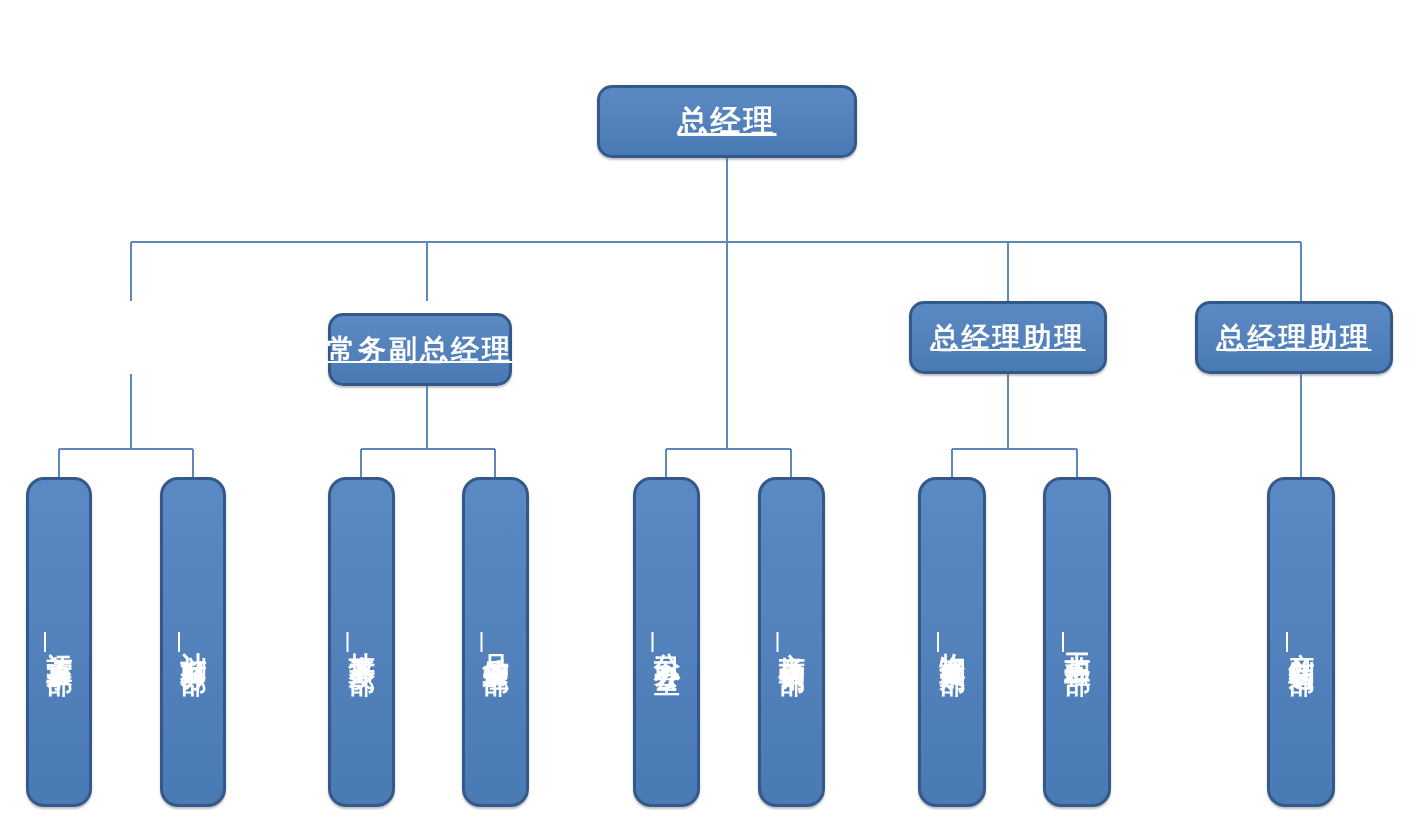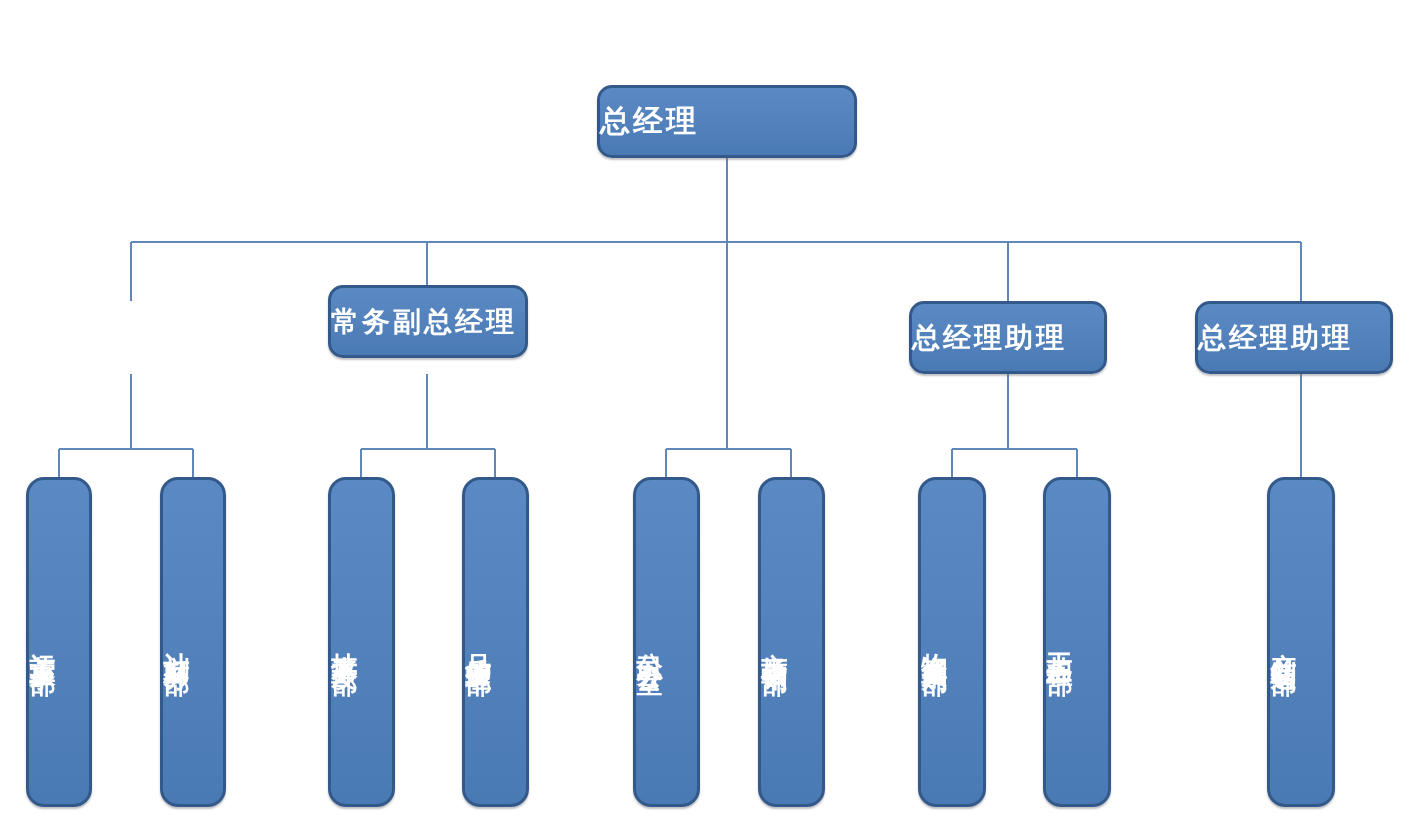--- a/index.html
+++ b/index.html
@@ -23,22 +23,24 @@
     overflow: hidden;
   }
   .node {
     position: absolute;
     background: linear-gradient(180deg, var(--node-fill-top) 0%, var(--node-fill-bottom) 100%);
     border: 3px solid var(--node-border);
     border-radius: 15px;
     box-shadow: 0 2px 2px rgba(120,120,120,0.45);
     display: flex;
     align-items: center;
+    justify-content: center;
     color: var(--node-text);
     font-weight: bold;
+    text-decoration: underline;
   }
   .node-h .label {
     font-size: 28px;
     letter-spacing: 3px;
     white-space: nowrap;
   }
   .node-root .label { font-size: 30px; }
   .node-v { border-radius: 18px; }
   .node-v .label {
     writing-mode: vertical-rl;
@@ -88,21 +90,21 @@
   <div class="ch" style="left:952px;top:448px;width:125px"></div>
   <div class="cv" style="left:951px;top:449px;height:28px"></div>
   <div class="cv" style="left:1076px;top:449px;height:28px"></div>
 
   <div class="cv" style="left:1300px;top:374px;height:103px"></div>
 
   <div class="node node-h node-root" style="left:597px;top:85px;width:260px;height:73px">
     <span class="label">总经理</span>
   </div>
 
-  <div class="node node-h" style="left:328px;top:285px;width:200px;height:73px">
+  <div class="node node-h" style="left:328px;top:313px;width:184px;height:73px">
     <span class="label">常务副总经理</span>
   </div>
   <div class="node node-h" style="left:909px;top:301px;width:198px;height:73px">
     <span class="label">总经理助理</span>
   </div>
   <div class="node node-h" style="left:1195px;top:301px;width:198px;height:73px">
     <span class="label">总经理助理</span>
   </div>
 
   <div class="node node-v" style="left:26px;top:477px;width:66px;height:330px">

